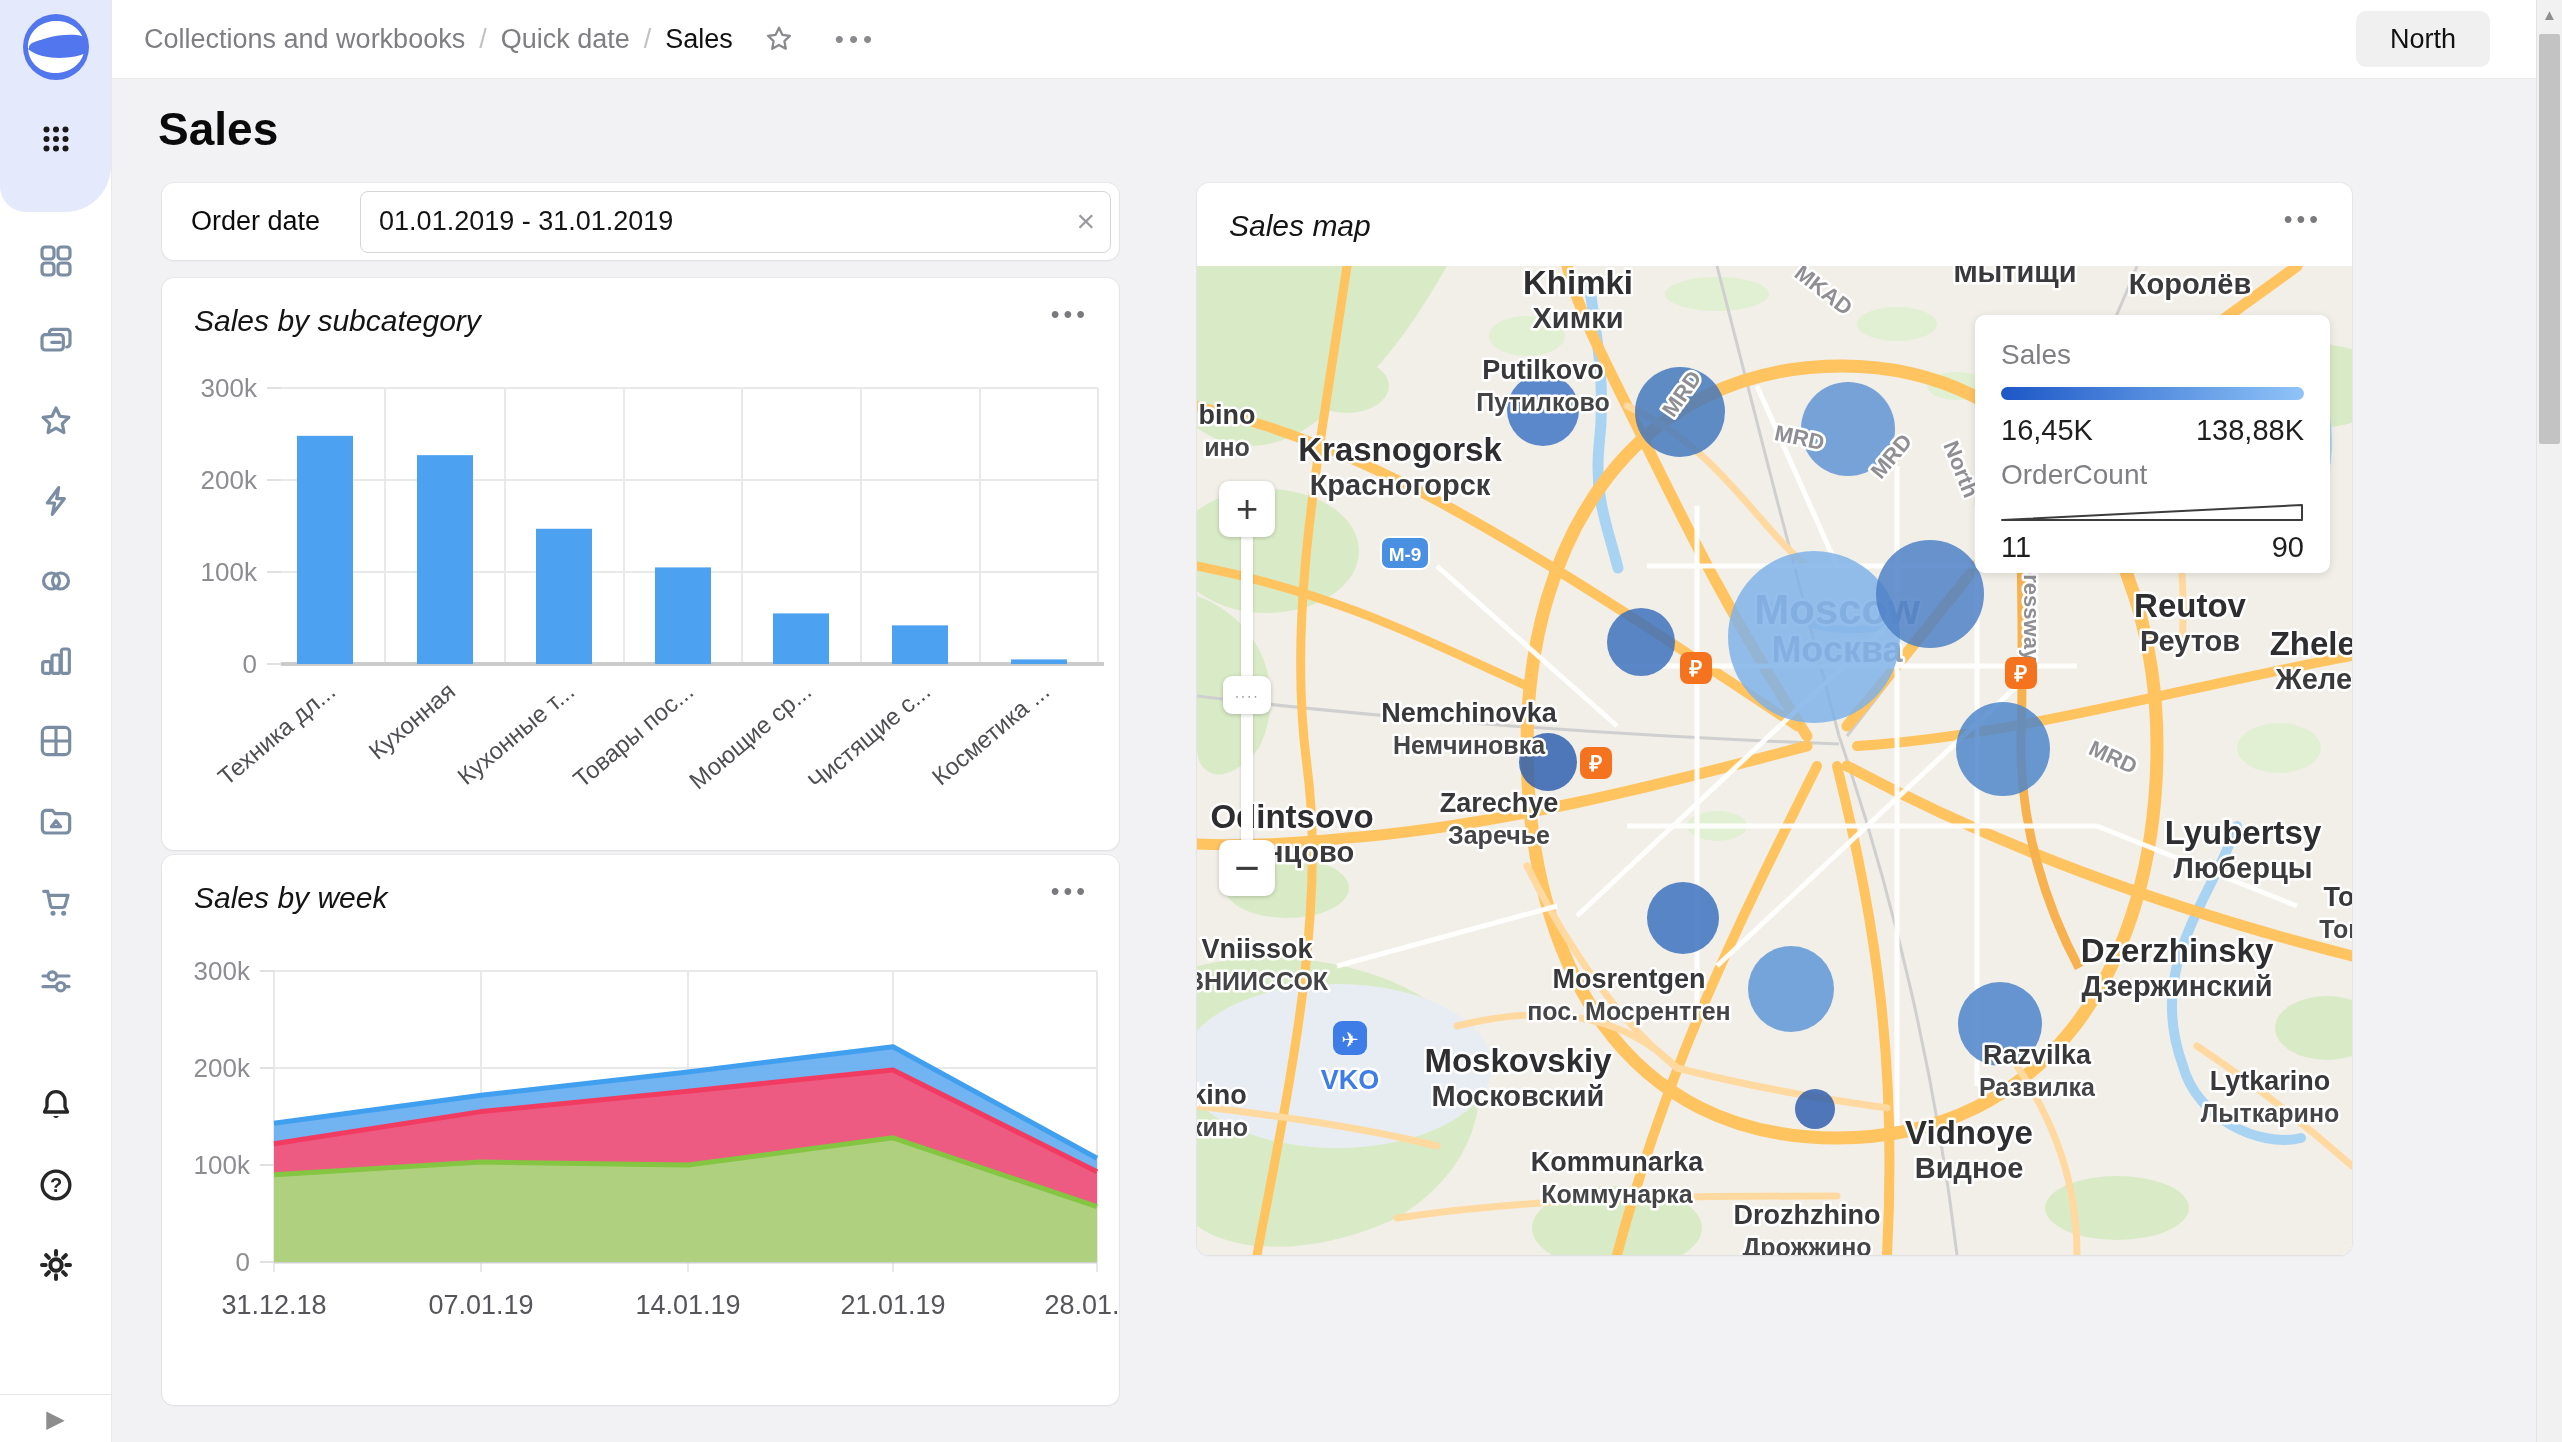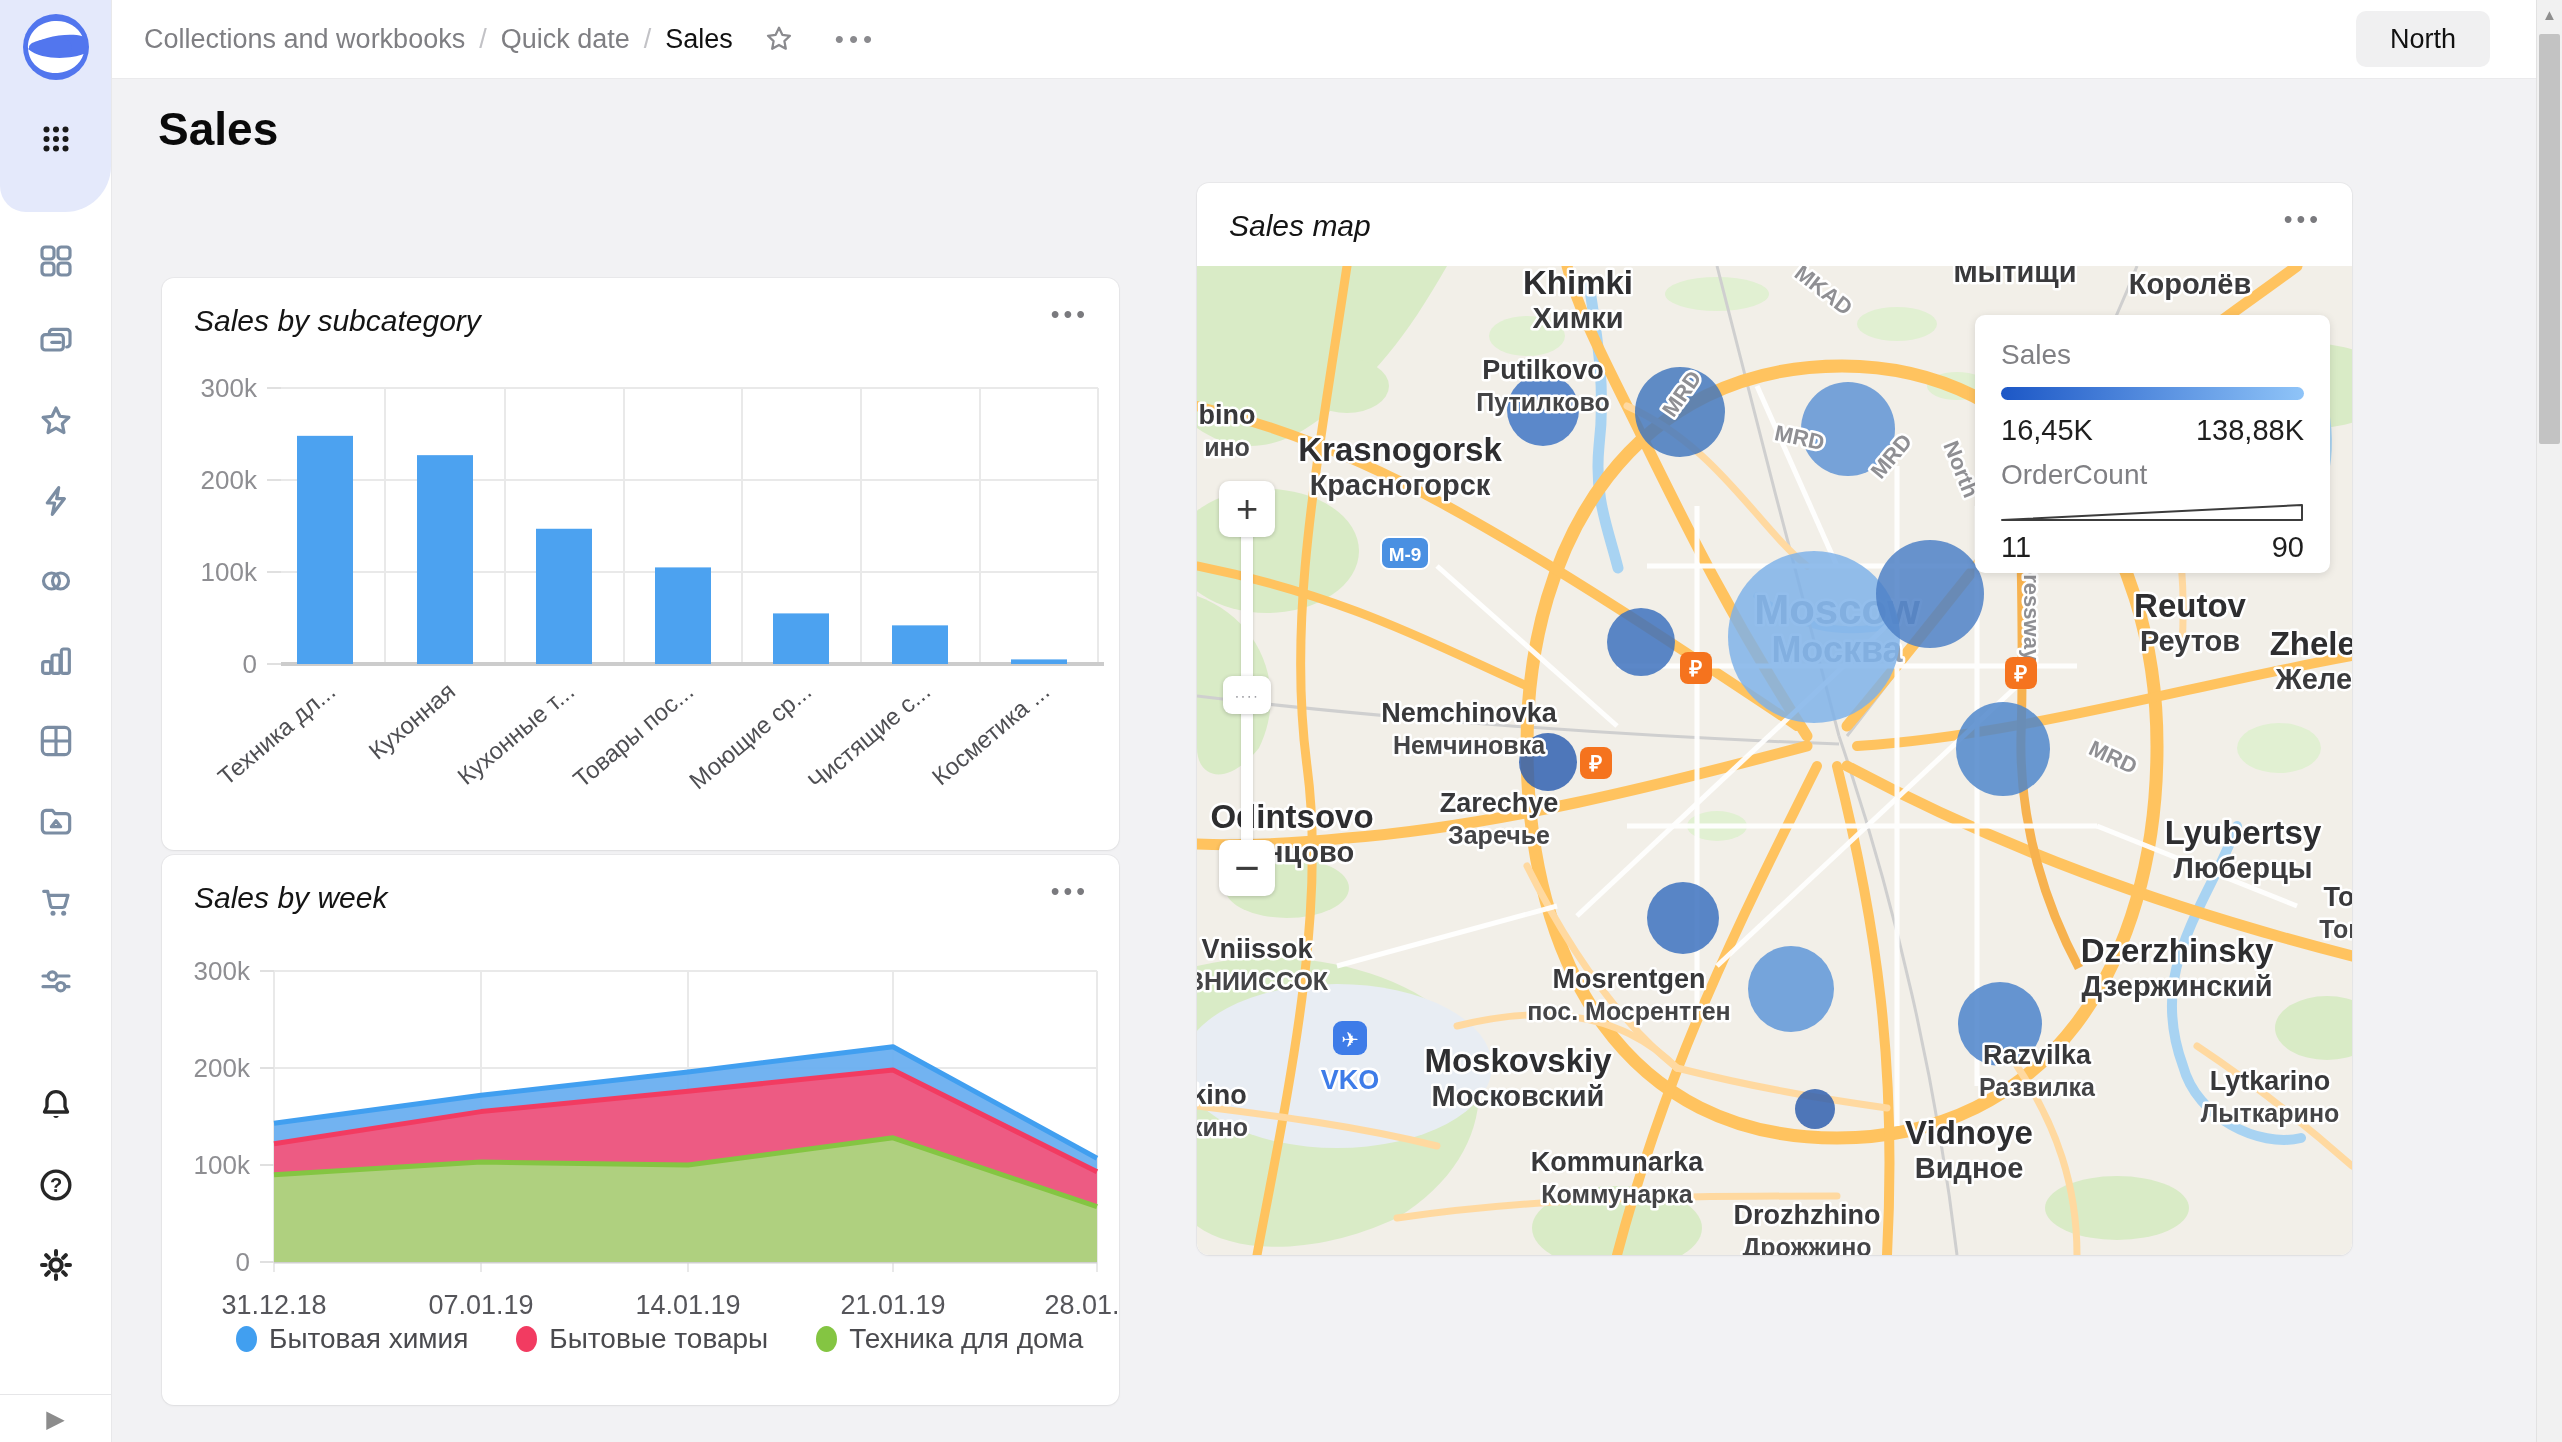--- a/index.html
+++ b/index.html
@@ -212,20 +212,27 @@
         </svg>
       </span>
       <span class="dots-inline">•••</span>
     </div>
     <button class="edit-btn">North</button>
   </div>
 
   <div class="content">
     <div class="page-title">Sales</div>
 
+    <div class="card filter-card">
+      <div class="filter-label">Order date</div>
+      <div class="date-wrap">
+        <input class="date-input" type="text" readonly="" value="01.01.2019 - 31.01.2019" style="">
+        <span class="clear-x">×</span>
+      </div>
+    </div>
 
     <div class="card subcat-card">
       <svg id="bar-svg" class="chart-svg" width="957" height="572" viewBox="0 0 957 572">
           <line x1="223" y1="110" x2="223" y2="386" stroke="#E9E9E9" stroke-width="2"></line>
           <line x1="343" y1="110" x2="343" y2="386" stroke="#E9E9E9" stroke-width="2"></line>
           <line x1="462" y1="110" x2="462" y2="386" stroke="#E9E9E9" stroke-width="2"></line>
           <line x1="580" y1="110" x2="580" y2="386" stroke="#E9E9E9" stroke-width="2"></line>
           <line x1="699" y1="110" x2="699" y2="386" stroke="#E9E9E9" stroke-width="2"></line>
           <line x1="818" y1="110" x2="818" y2="386" stroke="#E9E9E9" stroke-width="2"></line>
           <line x1="936" y1="110" x2="936" y2="386" stroke="#E9E9E9" stroke-width="2"></line>
@@ -290,34 +297,20 @@
           <polyline points="112,268.3 319,240.2 526,216.9 731,191.7 935,303.2" fill="none" stroke="#419FF0" stroke-width="5" stroke-linejoin="round"></polyline>
           <polygon points="112,288.7 319,256.6 526,236.3 731,214.9 935,316.8 935,407 112,407" fill="#F7547A" fill-opacity="0.92"></polygon>
           <polyline points="112,288.7 319,256.6 526,236.3 731,214.9 935,316.8" fill="none" stroke="#F23B61" stroke-width="5" stroke-linejoin="round"></polyline>
           <polygon points="112,319.7 319,307.1 526,310.0 731,282.8 935,351.7 935,407 112,407" fill="#A9DA7F" fill-opacity="0.92"></polygon>
           <polyline points="112,319.7 319,307.1 526,310.0 731,282.8 935,351.7" fill="none" stroke="#84C542" stroke-width="5" stroke-linejoin="round"></polyline>
         </svg>
       <div class="card-head">
         <div class="card-title">Sales by week</div>
         <div class="dots-btn">•••</div>
       </div>
-      <div class="week-legend" id="week-legend">
-          <div class="leg-item">
-            <span class="leg-dot" style="background: rgb(65, 159, 240);"></span>
-            <span>Бытовая химия</span>
-          </div>
-          <div class="leg-item">
-            <span class="leg-dot" style="background: rgb(242, 59, 97);"></span>
-            <span>Бытовые товары</span>
-          </div>
-          <div class="leg-item">
-            <span class="leg-dot" style="background: rgb(132, 197, 66);"></span>
-            <span>Техника для дома</span>
-          </div>
-        </div>
     </div>
 
     <div class="card map-card">
       <div class="card-head">
         <div class="card-title">Sales map</div>
         <div class="dots-btn">•••</div>
       </div>
 
       <div class="map-area">
         <svg id="map-svg" width="1155" height="989" viewBox="0 0 1155 989">

